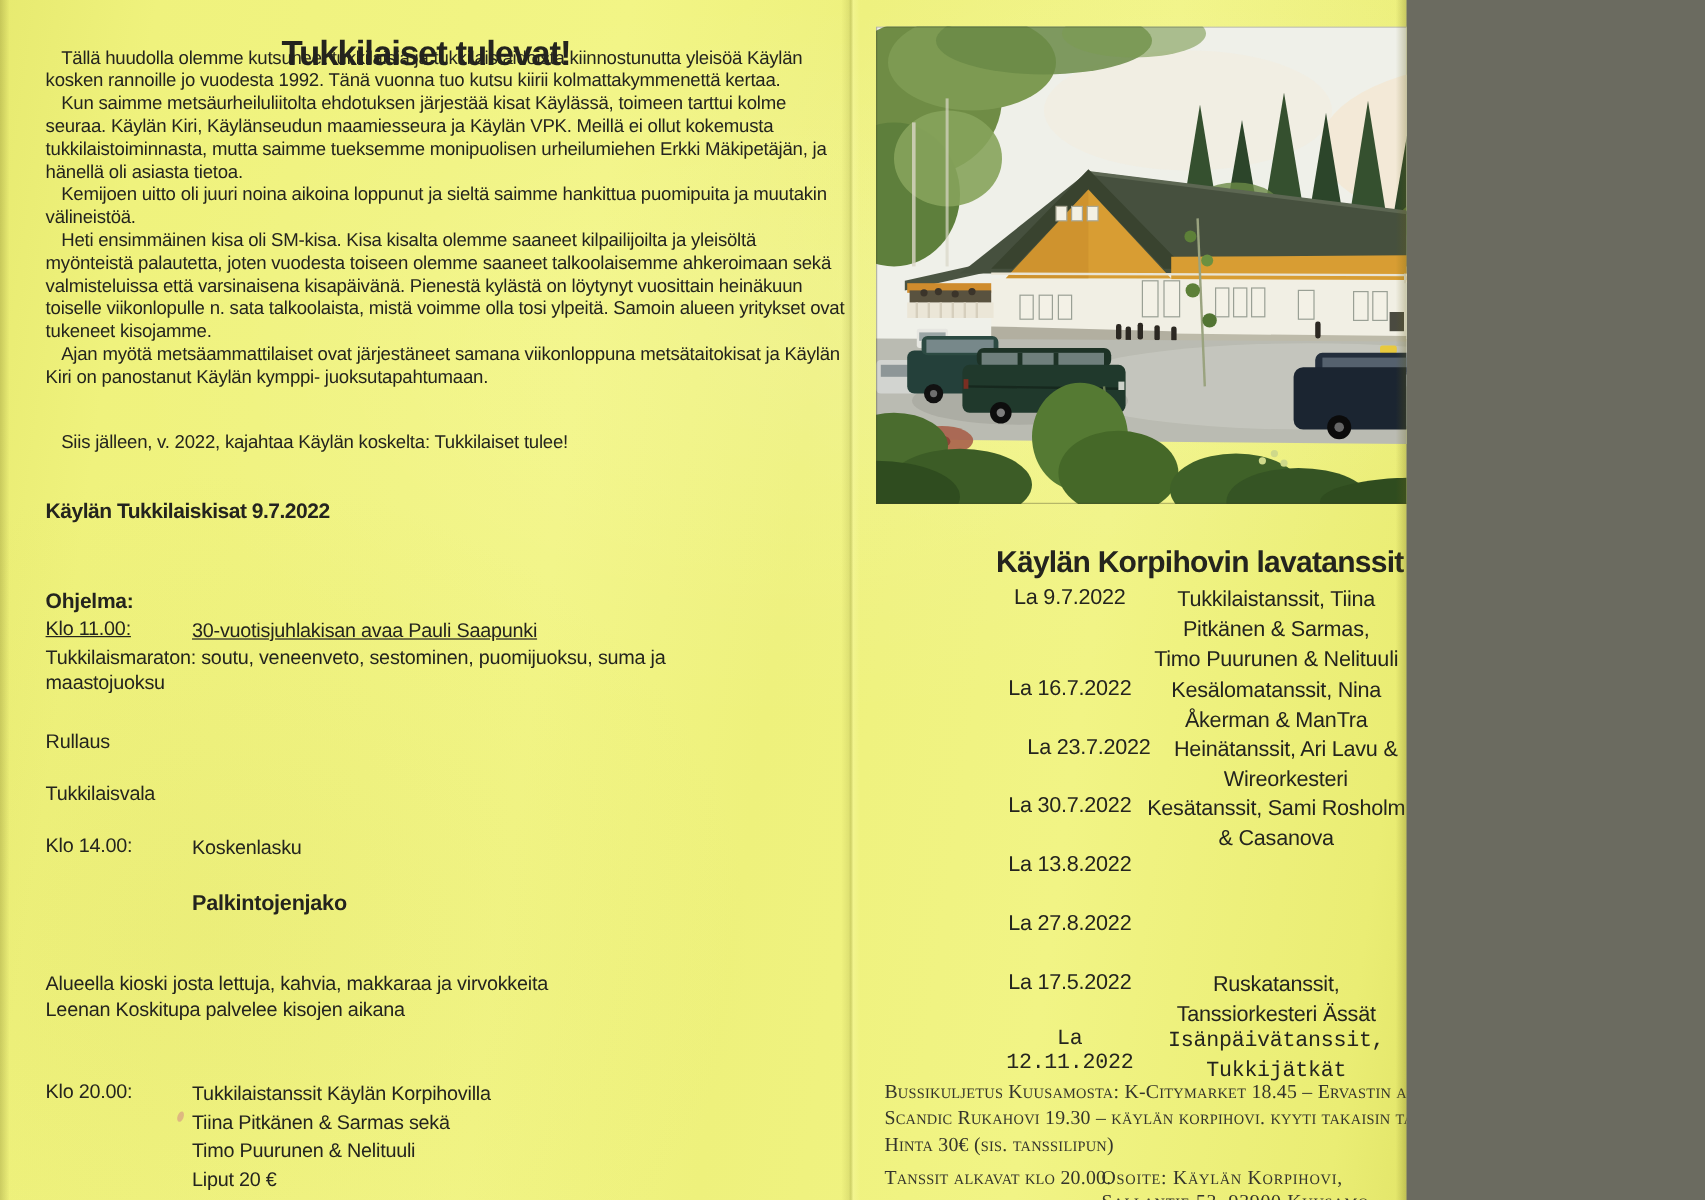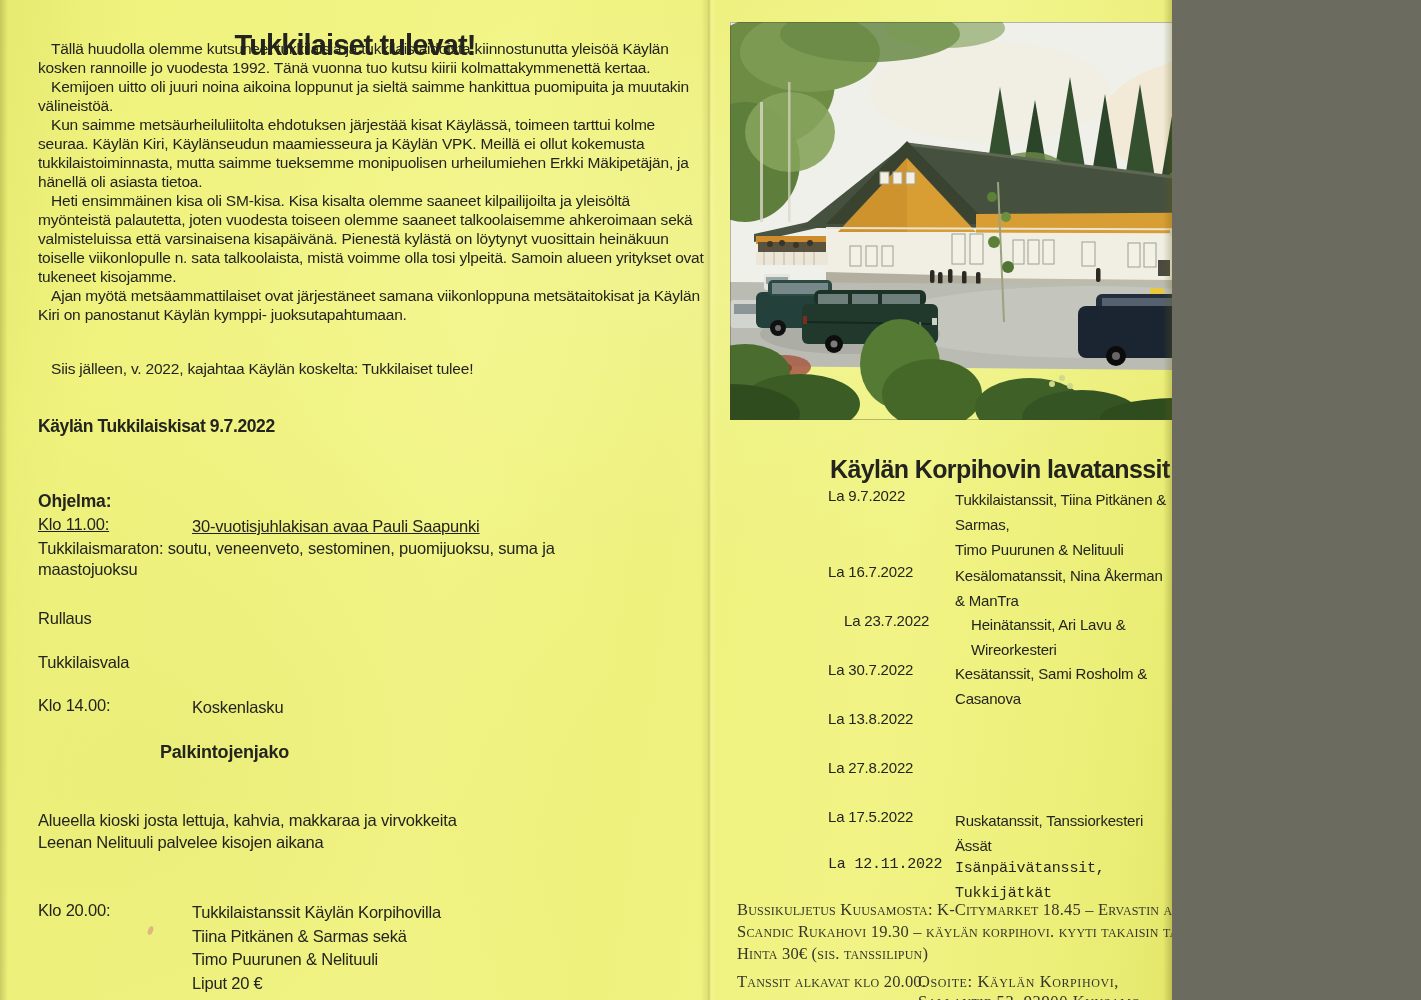--- a/index.html
+++ b/index.html
@@ -23,47 +23,47 @@
 
   
   .lp-title{left:0;top:10px;width:710px;text-align:center;font-size:29px;font-weight:bold;letter-spacing:-0.9px;}
   .lp-paras{left:38px;top:39px;width:668px;font-size:15.5px;line-height:19px;}
   .lp-paras p{margin:0;text-indent:13px;}
   .lp-tagline{left:38px;top:344px;width:668px;font-size:15.5px;text-indent:13px;}
   .lp-event{left:38px;top:401px;font-size:17.5px;font-weight:bold;letter-spacing:-0.4px;}
   .lp-program{left:38px;top:473px;font-size:17.5px;font-weight:bold;}
   .srow{position:absolute;left:38px;display:flex;font-size:16.5px;}
   .stime{width:122px;flex:none;}
-  .stext{white-space:pre-line;line-height:23.5px;margin-left:32px;}
+  .stext{white-space:pre-line;line-height:23.5px;}
   .lp-line{position:absolute;left:38px;font-size:16.5px;white-space:pre-line;line-height:21px;}
   .lp-indent{position:absolute;left:160px;font-size:18px;font-weight:bold;}
 
   
   .photo{left:730px;top:22px;width:678px;height:398px;margin:0;padding:0;}
   .rp-heading{left:830px;top:434px;font-size:25px;font-weight:bold;letter-spacing:-0.6px;}
-  .drow{position:absolute;left:828px;display:flex;font-size:15px;}
+  .drow{position:absolute;left:828px;display:flex;font-size:18px;text-align:center;}
   .ddate{width:127px;flex:none;}
   .dband{white-space:pre-line;line-height:25px;}
   .sc{font-family:"Liberation Serif",serif;font-variant:small-caps;color:#35352c;letter-spacing:.2px;}
   .rp-bus{left:737px;top:899px;width:682px;font-size:16.5px;line-height:22px;white-space:pre-line;}
   .rp-foot-l{left:737px;top:972px;font-size:16.5px;}
   .rp-foot-r{left:918px;top:972px;font-size:16.5px;letter-spacing:.6px;}
 </style>
 </head>
 <body>
 
 <div class="sheet">
 
   <section>
     <h1 class="abs lp-title">Tukkilaiset tulevat!</h1>
 
     <div class="abs lp-paras">
       <p>Tällä huudolla olemme kutsuneet tukkilaisia ja tukkilaistaidoista kiinnostunutta yleisöä Käylän kosken rannoille jo vuodesta 1992. Tänä vuonna tuo kutsu kiirii kolmattakymmenettä kertaa.</p>
+      <p>Kun saimme metsäurheiluliitolta ehdotuksen järjestää kisat Käylässä, toimeen tarttui kolme seuraa. Käylän Kiri, Käylänseudun maamiesseura ja Käylän VPK. Meillä ei ollut kokemusta tukkilaistoiminnasta, mutta saimme tueksemme monipuolisen urheilumiehen Erkki Mäkipetäjän, ja hänellä oli asiasta tietoa.</p>
       <p>Kemijoen uitto oli juuri noina aikoina loppunut ja sieltä saimme hankittua puomipuita ja muutakin välineistöä.</p>
-      <p>Kun saimme metsäurheiluliitolta ehdotuksen järjestää kisat Käylässä, toimeen tarttui kolme seuraa. Käylän Kiri, Käylänseudun maamiesseura ja Käylän VPK. Meillä ei ollut kokemusta tukkilaistoiminnasta, mutta saimme tueksemme monipuolisen urheilumiehen Erkki Mäkipetäjän, ja hänellä oli asiasta tietoa.</p>
       <p>Heti ensimmäinen kisa oli SM-kisa. Kisa kisalta olemme saaneet kilpailijoilta ja yleisöltä myönteistä palautetta, joten vuodesta toiseen olemme saaneet talkoolaisemme ahkeroimaan sekä valmisteluissa että varsinaisena kisapäivänä. Pienestä kylästä on löytynyt vuosittain heinäkuun toiselle viikonlopulle n. sata talkoolaista, mistä voimme olla tosi ylpeitä. Samoin alueen yritykset ovat tukeneet kisojamme.</p>
       <p>Ajan myötä metsäammattilaiset ovat järjestäneet samana viikonloppuna metsätaitokisat ja Käylän Kiri on panostanut Käylän kymppi- juoksutapahtumaan.</p>
     </div>
 
     <p class="abs lp-tagline">Siis jälleen, v. 2022, kajahtaa Käylän koskelta: Tukkilaiset tulee!</p>
 
     <h2 class="abs lp-event">Käylän Tukkilaiskisat 9.7.2022</h2>
     <h3 class="abs lp-program">Ohjelma:</h3>
 
     <div class="srow" style="top:515px;text-decoration:underline;">
@@ -73,21 +73,21 @@
     <div class="lp-line" style="top:538px;width:660px;">Tukkilaismaraton: soutu, veneenveto, sestominen, puomijuoksu, suma ja
 maastojuoksu</div>
     <div class="lp-line" style="top:608px;">Rullaus</div>
     <div class="lp-line" style="top:652px;">Tukkilaisvala</div>
     <div class="srow" style="top:696px;">
       <span class="stime">Klo 14.00:</span>
       <span class="stext">Koskenlasku</span>
     </div>
     <div class="lp-indent" style="top:742px;">Palkintojenjako</div>
     <div class="lp-line" style="top:810px;line-height:21.5px;">Alueella kioski josta lettuja, kahvia, makkaraa ja virvokkeita
-Leenan Nelituuli palvelee kisojen aikana</div>
+Leenan Koskitupa palvelee kisojen aikana</div>
     <div class="srow" style="top:901px;">
       <span class="stime">Klo 20.00:</span>
       <span class="stext">Tukkilaistanssit Käylän Korpihovilla
 Tiina Pitkänen &amp; Sarmas sekä
 Timo Puurunen &amp; Nelituuli
 Liput 20 €</span>
     </div>
   </section>
 
   <section>

